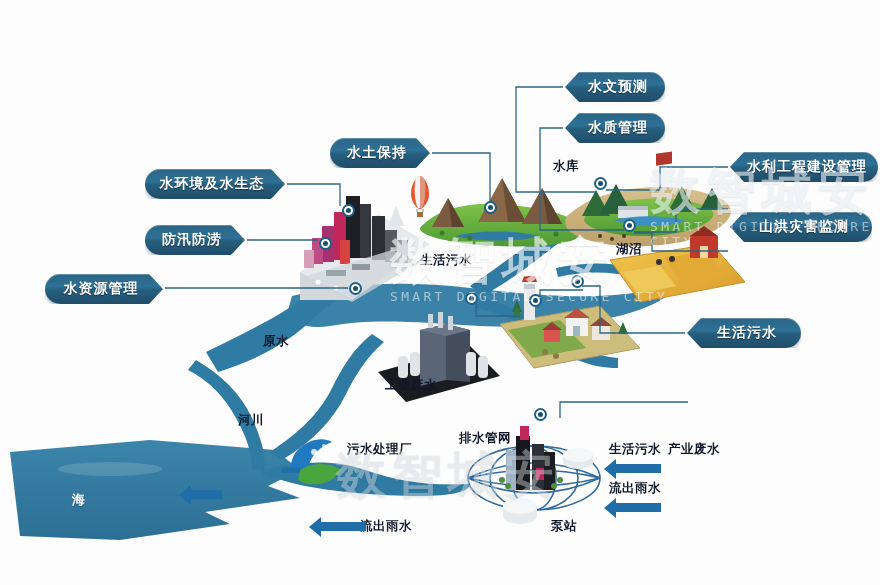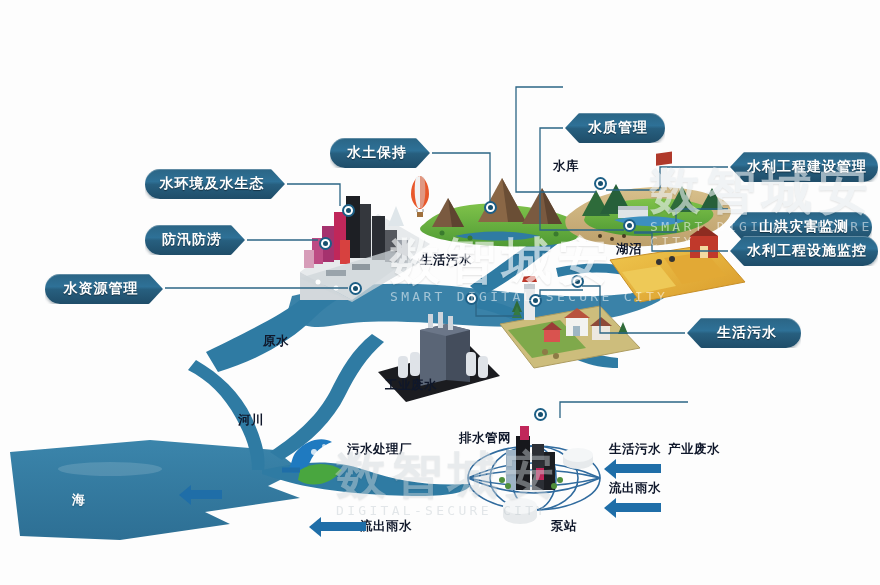--- a/index.html
+++ b/index.html
@@ -344,24 +344,24 @@
       <div class="node" style="left: 533.5px; top: 407.5px;"></div>
     </div>
 
   <div class="layer" id="pills-left">
       <div class="pill right" style="left: 145px; top: 169px; width: 140px;">水环境及水生态</div>
       <div class="pill right" style="left: 145px; top: 225px; width: 100px;">防汛防涝</div>
       <div class="pill right" style="left: 45px; top: 274px; width: 118px;">水资源管理</div>
       <div class="pill right" style="left: 330px; top: 138px; width: 100px;">水土保持</div>
     </div>
   <div class="layer" id="pills-right">
+      <div class="pill left" style="left: 565px; top: 72px; width: 100px;">水文预测</div>
       <div class="pill left" style="left: 565px; top: 113px; width: 100px;">水质管理</div>
       <div class="pill left" style="left: 730px; top: 152px; width: 148px;">水利工程建设管理</div>
       <div class="pill left" style="left: 730px; top: 212px; width: 142px;">山洪灾害监测</div>
-      <div class="pill left" style="left: 730px; top: 236px; width: 148px;">水利工程设施监控</div>
       <div class="pill left" style="left: 687px; top: 318px; width: 114px;">生活污水</div>
     </div>
 
   <div class="layer" id="captions">
       <div class="cap" style="left: 553px; top: 158px;">水库</div>
       <div class="cap" style="left: 616px; top: 241px;">湖沼</div>
       <div class="cap" style="left: 263px; top: 333px;">原水</div>
       <div class="cap" style="left: 238px; top: 412px;">河川</div>
       <div class="cap sea" style="left: 72px; top: 491px;">海</div>
       <div class="cap" style="left: 385px; top: 377px;">工业废水</div>
@@ -385,16 +385,15 @@
   <div class="wm" style="left:390px;top:236px;">
     <div class="wm-cn">数智城安</div>
     <div class="wm-en">SMART DIGITAL-SECURE CITY</div>
   </div>
   <div class="wm dark" style="left:650px;top:166px;">
     <div class="wm-cn">数智城安</div>
     <div class="wm-en">SMART DIGITAL-SECURE CITY</div>
   </div>
   <div class="wm dark" style="left:336px;top:450px;opacity:.45;">
     <div class="wm-cn" style="color:#cfd6da;">数智城安</div>
-    <div class="wm-en" style="color:#b8c2c8;">DIGITAL-SECURE CITY</div>
   </div>
 
 </div>
 
 </body></html>

